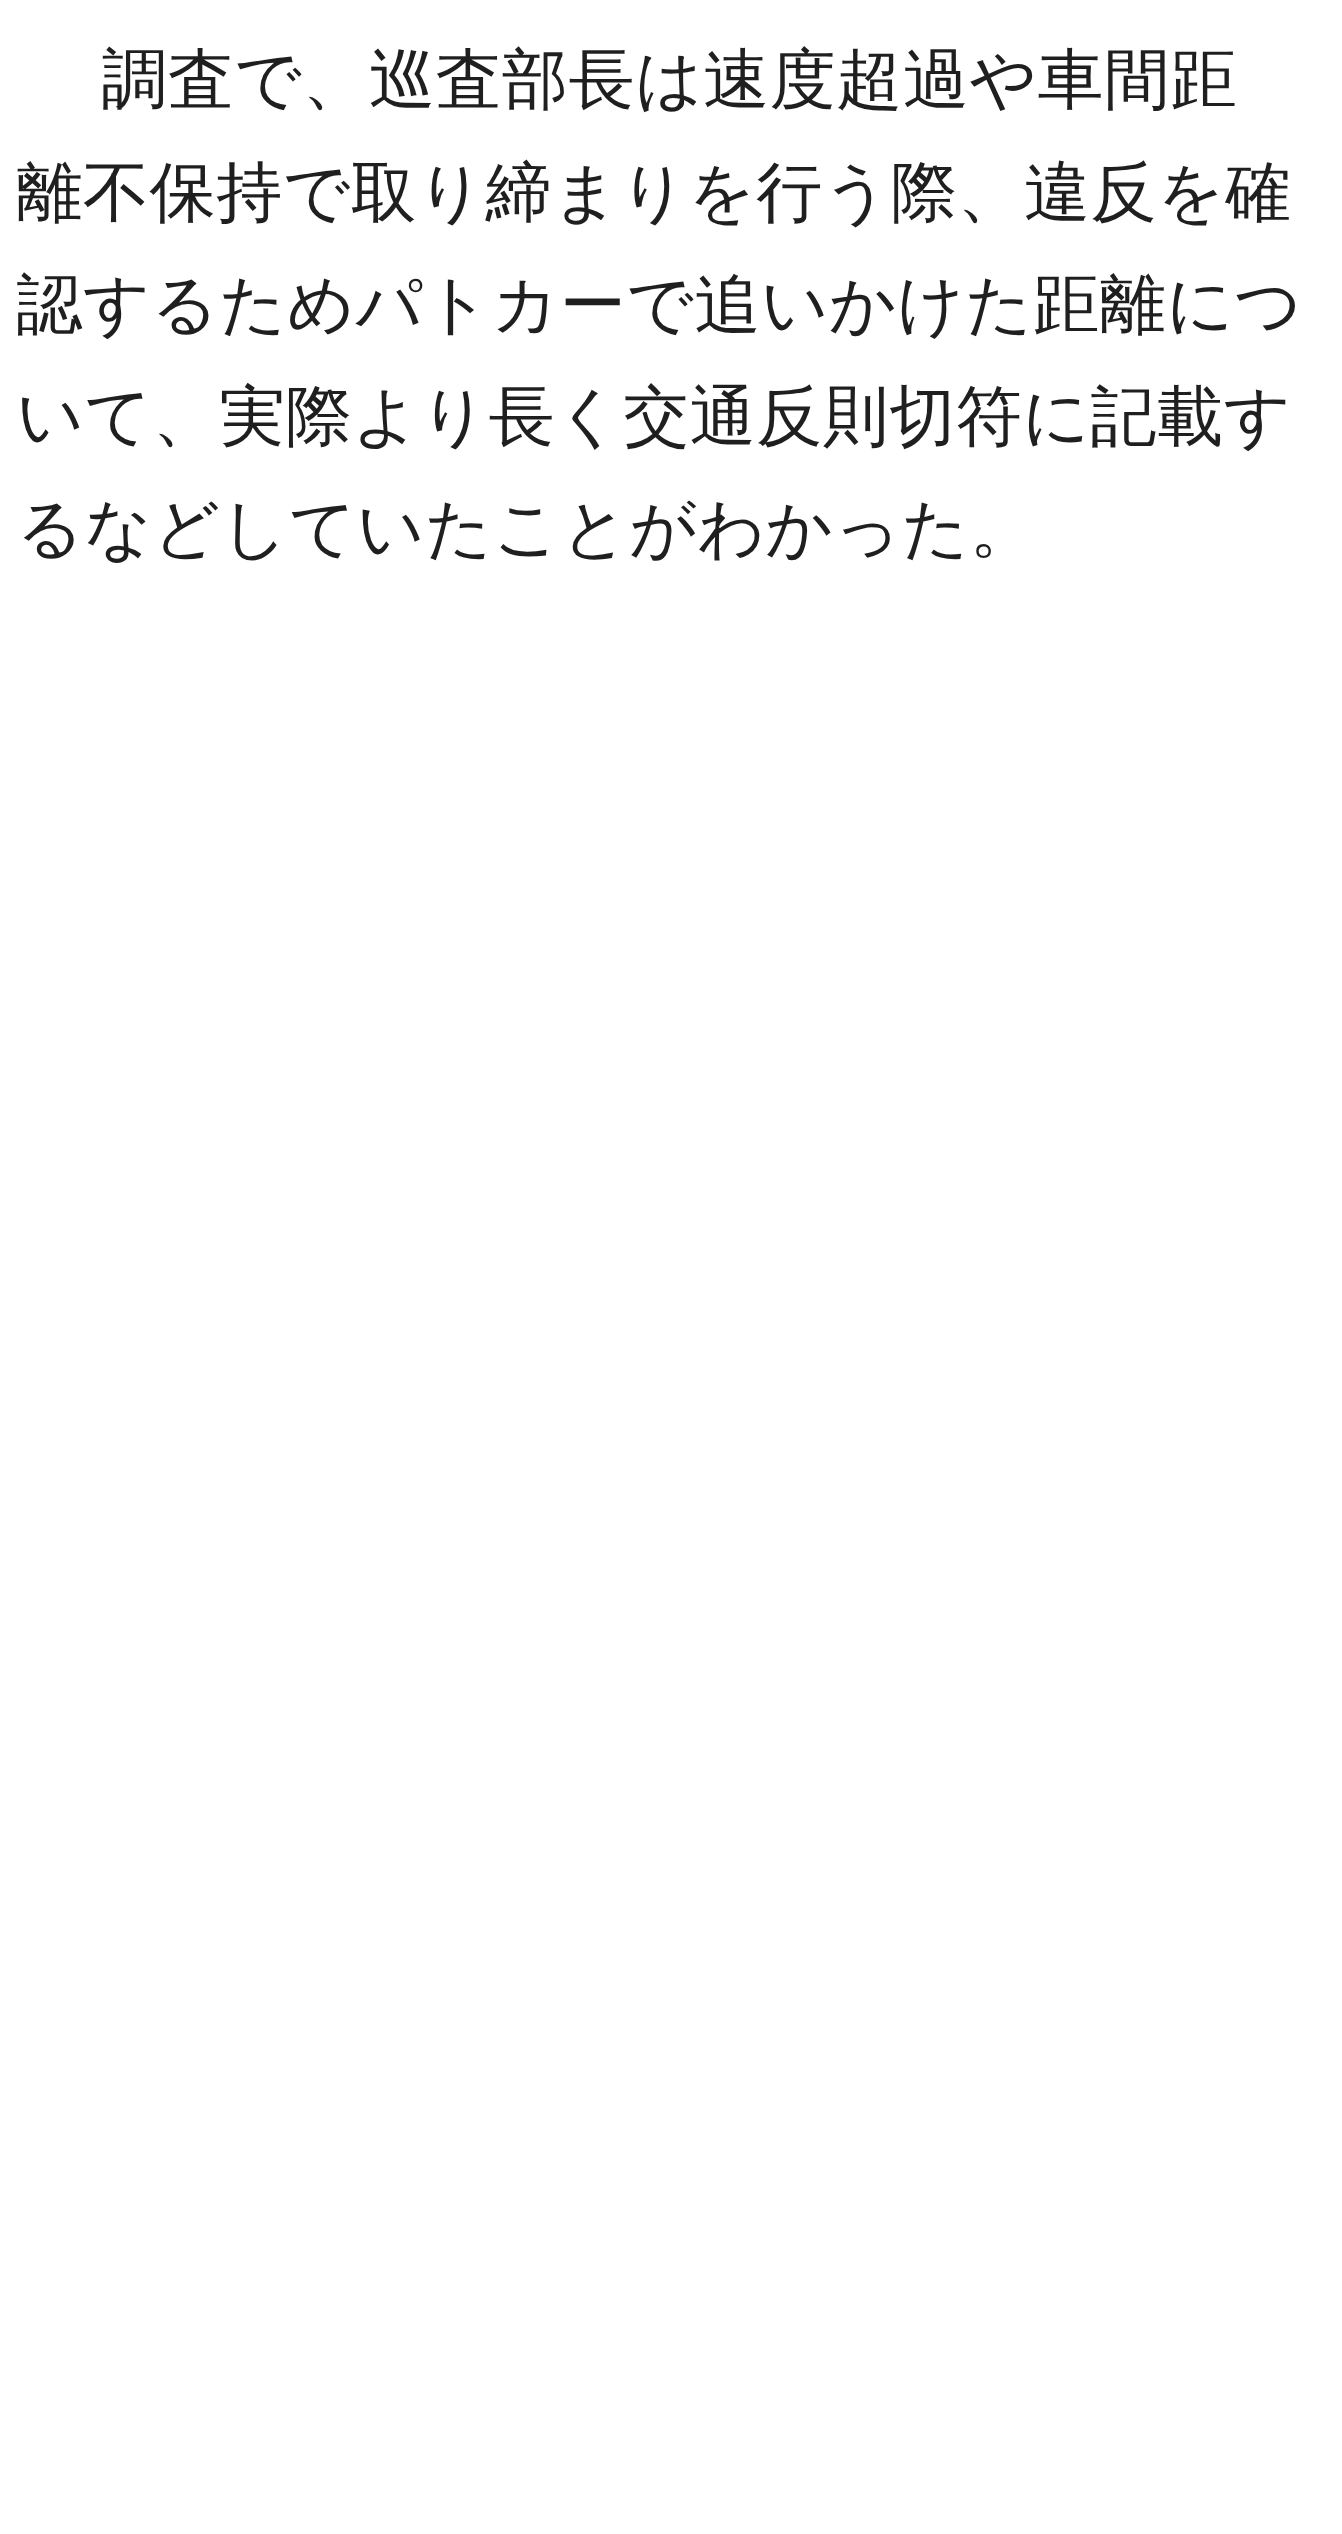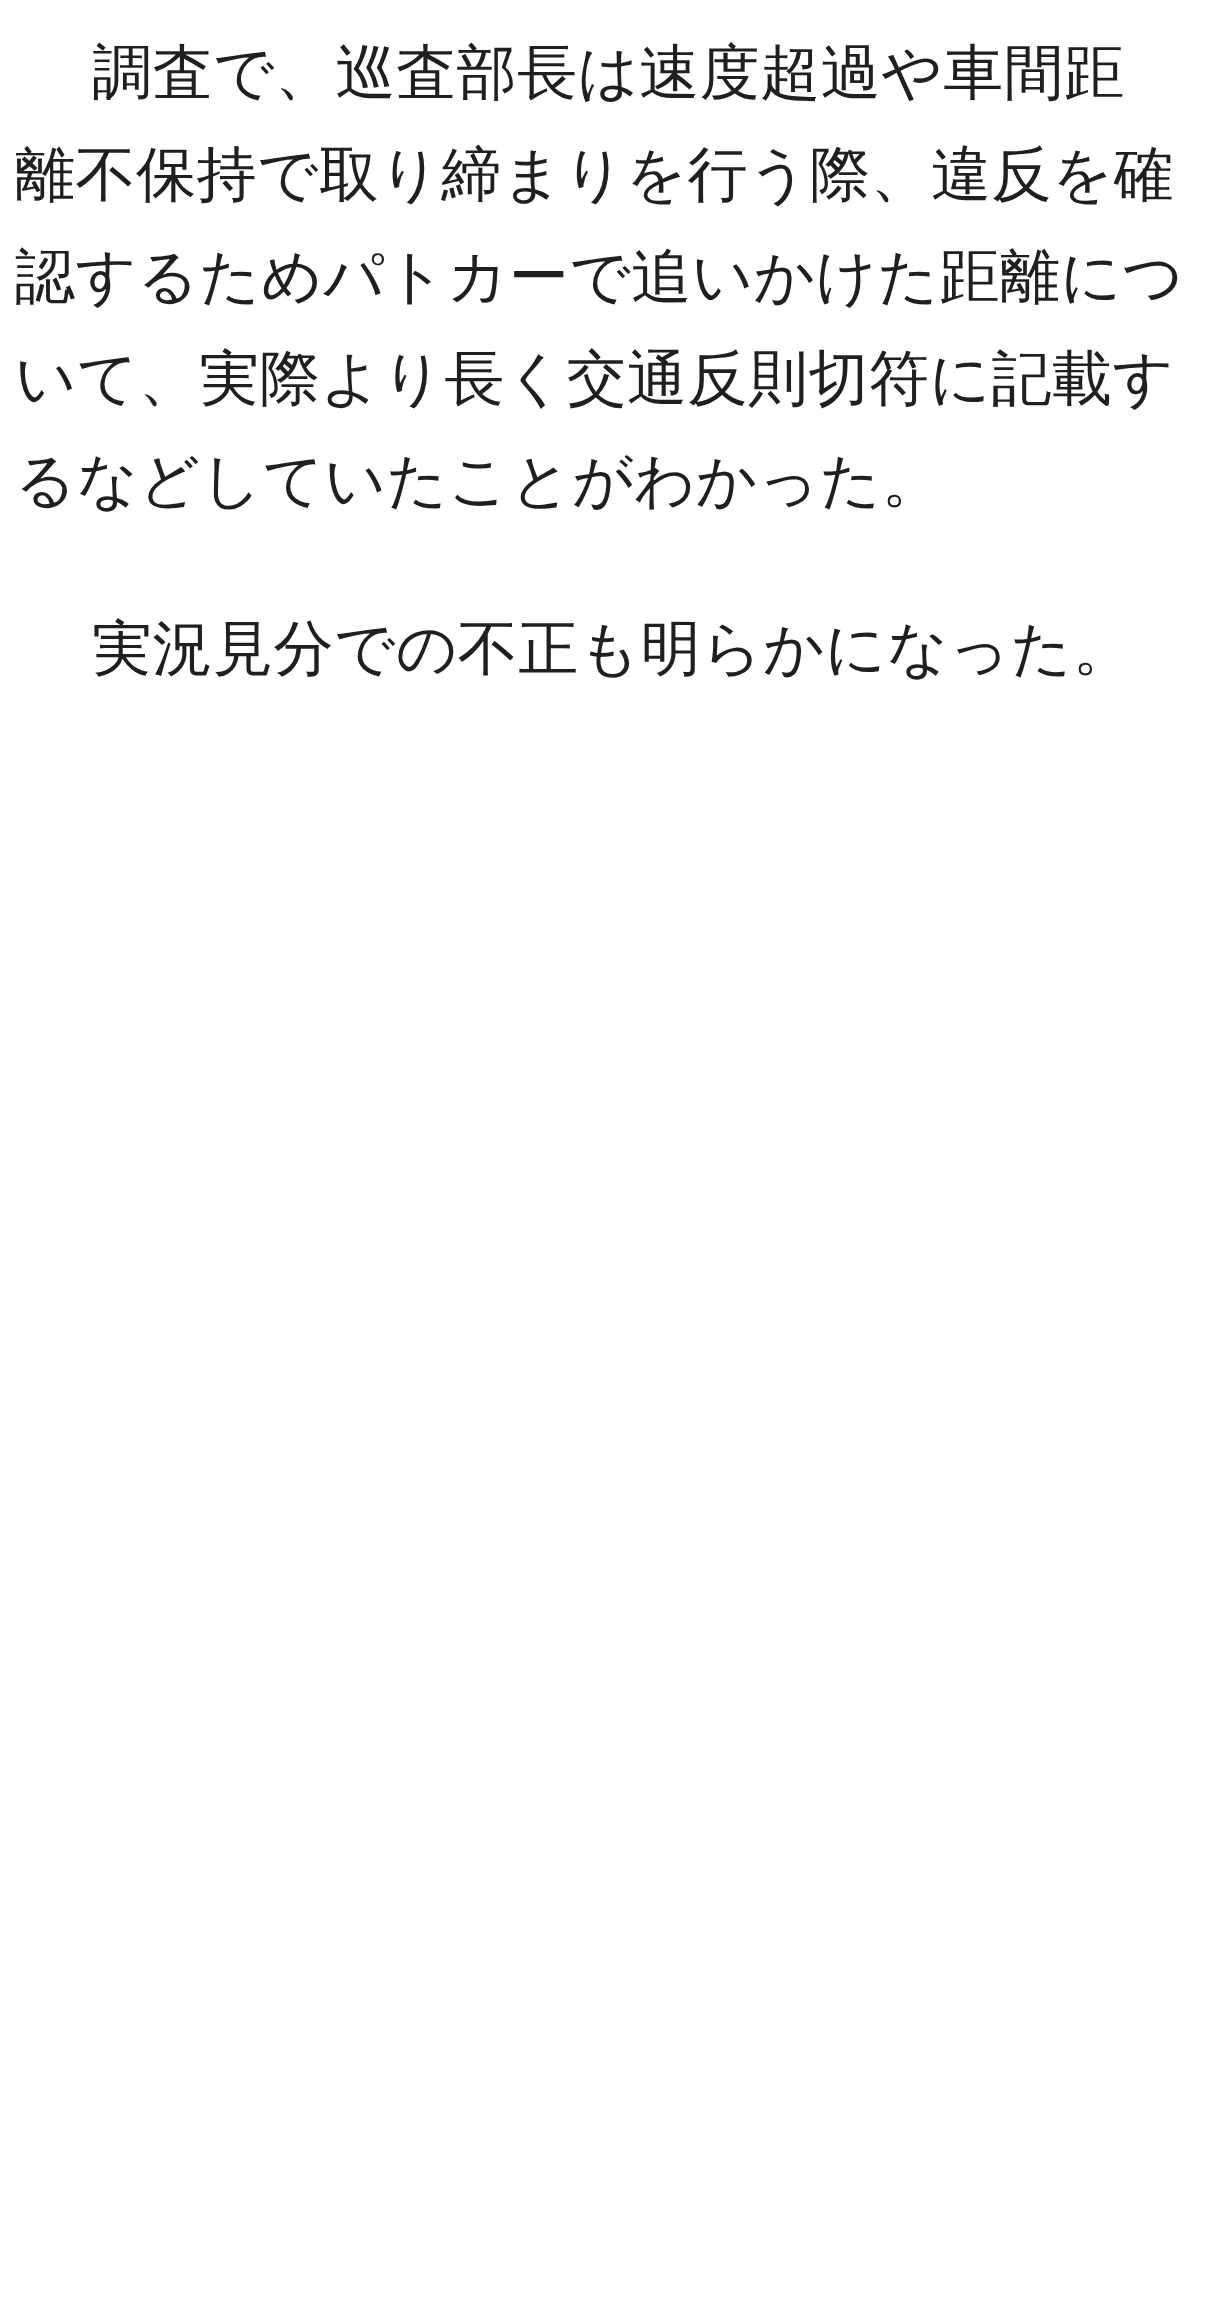--- a/index.html
+++ b/index.html
@@ -32,14 +32,13 @@
   }
   .article-body p:last-child {
     margin-bottom: 0;
   }
 </style>
 </head>
 <body style="background: rgb(255, 255, 255);">
 
 <article class="article-body">
   <p style="color: rgb(31, 31, 31);">調査で、巡査部長は速度超過や車間距離不保持で取り締まりを行う際、違反を確認するためパトカーで追いかけた距離について、実際より長く交通反則切符に記載するなどしていたことがわかった。</p>
-  <p style="color: rgb(31, 31, 31);">実況見分での不正も明らかになった。</p>
 </article>
 
 </body></html>

